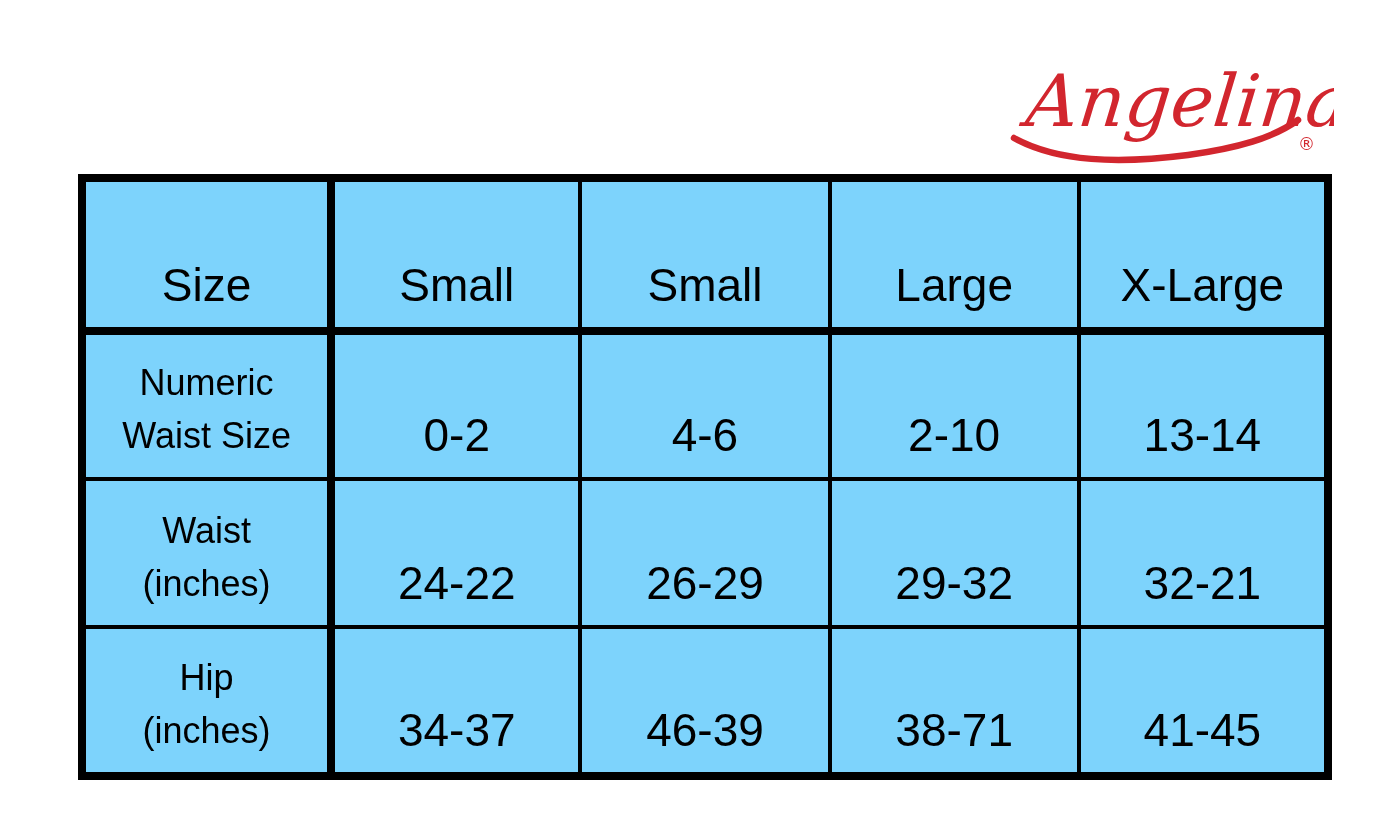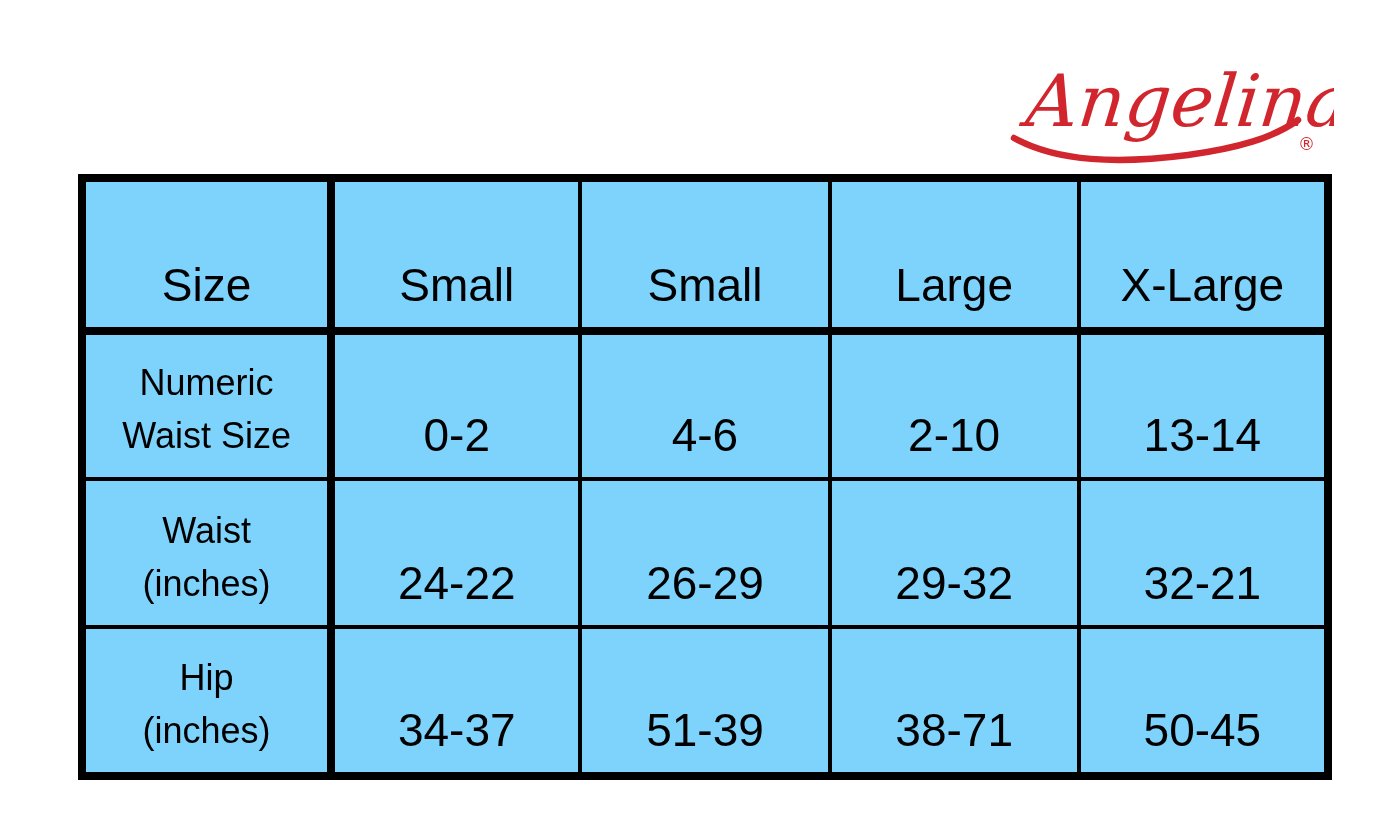--- a/index.html
+++ b/index.html
@@ -115,18 +115,18 @@
       <td>29-32</td>
       <td>32-21</td>
     </tr>
 
     <tr class="data-row">
       <td class="col-first label-cell">
         <span class="label-line">Hip</span>
         <span class="label-line">(inches)</span>
       </td>
       <td>34-37</td>
-      <td>51-39</td>
+      <td>46-39</td>
       <td>38-71</td>
-      <td>50-45</td>
+      <td>41-45</td>
     </tr>
   </tbody>
 </table>
 
 </body></html>

